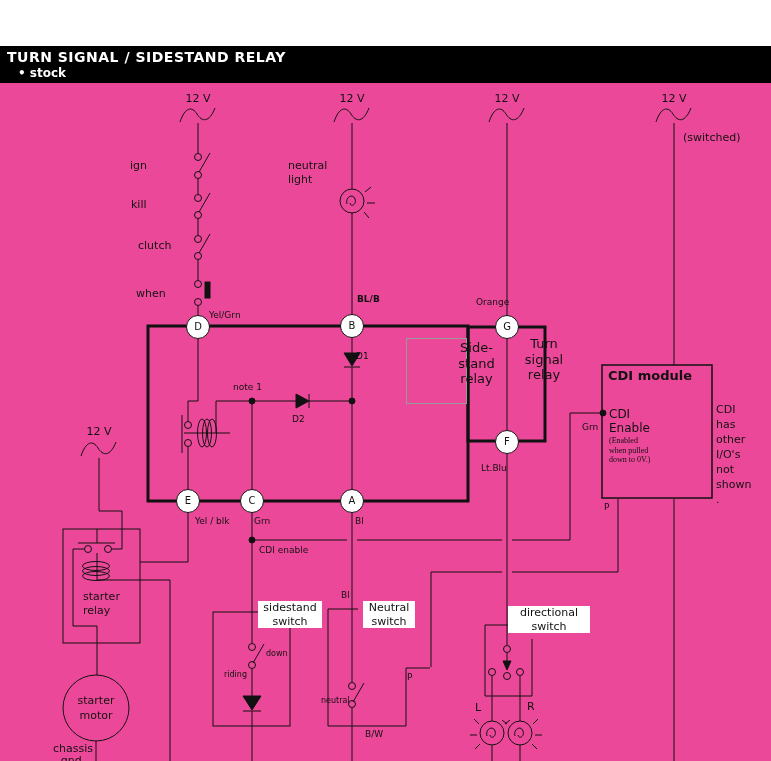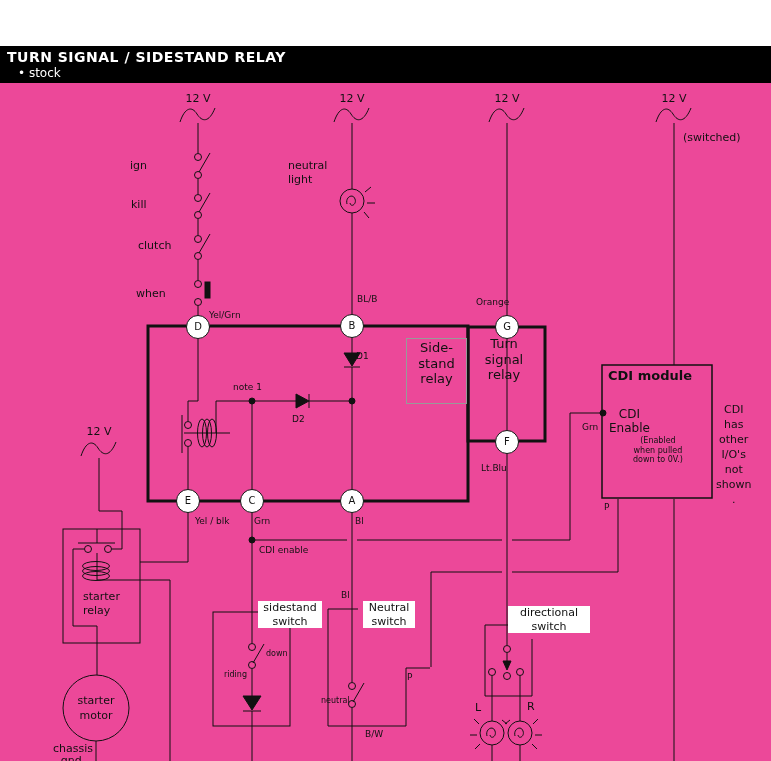--- a/index.html
+++ b/index.html
@@ -1,31 +1,31 @@
 <!DOCTYPE html>
 <html><head>
 <meta charset="utf-8">
 <style>
   html,body{margin:0;padding:0;background:#fff;}
   #canvas{position:relative;width:771px;height:761px;background:#ec4899;
           font-family:"DejaVu Sans","Liberation Sans",sans-serif;color:#111;overflow:hidden;margin-top:46px;}
   #titlebar{position:absolute;left:0;top:0;width:771px;height:37px;background:#000;color:#fff;}
   #titlebar .t1{position:absolute;left:7px;top:3px;font-size:14px;font-weight:bold;letter-spacing:.5px;}
-  #titlebar .t2{position:absolute;left:18px;top:20px;font-size:12px;}
+  #titlebar .t2{position:absolute;left:18px;top:20px;font-size:12px;font-weight:bold;}
   svg{position:absolute;left:0;top:0;}
-  .lbl{position:absolute;font-size:11px;line-height:13px;color:#111;white-space:nowrap;text-align:center;}
+  .lbl{position:absolute;font-size:11px;line-height:13px;color:#111;white-space:nowrap;}
   .s9{font-size:9px;line-height:10px;}
   .s8{font-size:8px;line-height:9px;}
   .c{text-align:center;}
   .r{text-align:left;}
   .wbg{background:#fff;padding:0 1px;}
   .bold{font-weight:bold;}
   .term{position:absolute;width:24px;height:24px;border:1.5px solid #111;border-radius:50%;
         background:#fff;font-size:10px;line-height:21px;text-align:center;box-sizing:border-box;}
-  .boxlbl{position:absolute;font-size:13px;line-height:15.5px;text-align:center;}
+  .boxlbl{position:absolute;font-size:13px;line-height:15.5px;text-align:center;padding-left:40px;}
   .notebox{position:absolute;left:406px;top:292px;width:61px;height:66px;border:1px solid #999;box-sizing:border-box;}
 </style>
 </head>
 <body>
 
 <div id="canvas">
 
   <div id="titlebar">
     <div class="t1">TURN SIGNAL / SIDESTAND RELAY</div>
     <div class="t2"><span>•</span> <span>stock</span></div>
@@ -209,21 +209,21 @@
   <div class="lbl r" style="left:131px;top:152px;width:45px;">kill</div>
   <div class="lbl r" style="left:138px;top:193px;width:45px;">clutch</div>
   <div class="lbl r" style="left:136px;top:241px;width:45px;">when</div>
 
   <div class="lbl r" style="left:288px;top:113px;width:60px;line-height:14px;">
     <div>neutral</div>
     <div>light</div>
   </div>
 
   <div class="lbl s9" style="left:209px;top:264px;">Yel/Grn</div>
-  <div class="lbl s9" style="left:357px;top:248px;">BL/B</div>
+  <div class="lbl s9" style="left:357px;top:248px;font-weight:bold;">BL/B</div>
   <div class="lbl s9" style="left:476px;top:251px;">Orange</div>
   <div class="lbl s9" style="left:195px;top:470px;">Yel / blk</div>
   <div class="lbl s9" style="left:254px;top:470px;">Grn</div>
   <div class="lbl s9" style="left:355px;top:470px;">Bl</div>
   <div class="lbl s9" style="left:481px;top:417px;">Lt.Blu</div>
   <div class="lbl s9" style="left:582px;top:376px;">Grn</div>
   <div class="lbl s9" style="left:604px;top:456px;">P</div>
   <div class="lbl s9" style="left:407px;top:626px;">P</div>
   <div class="lbl s9" style="left:259px;top:499px;">CDI enable</div>
   <div class="lbl s9" style="left:341px;top:544px;">Bl</div>
@@ -242,21 +242,21 @@
     <div>Turn</div>
     <div>signal</div>
     <div>relay</div>
   </div>
 
   <div class="lbl c bold" style="left:602px;top:323px;width:96px;font-size:13px;">CDI module</div>
   <div class="lbl" style="left:609px;top:361px;font-size:12px;line-height:14px;">
     <div>CDI</div>
     <div>Enable</div>
   </div>
-  <div class="lbl s8" style="left:633px;top:390px;line-height:9.5px;">
+  <div class="lbl s8" style="left:609px;top:390px;line-height:9.5px;font-family:Liberation Serif, serif;">
     <div>(Enabled</div>
     <div>when pulled</div>
     <div>down to 0V.)</div>
   </div>
   <div class="lbl" style="left:716px;top:356px;line-height:15px;">
     <div>CDI</div>
     <div>has</div>
     <div>other</div>
     <div>I/O's</div>
     <div>not</div>

